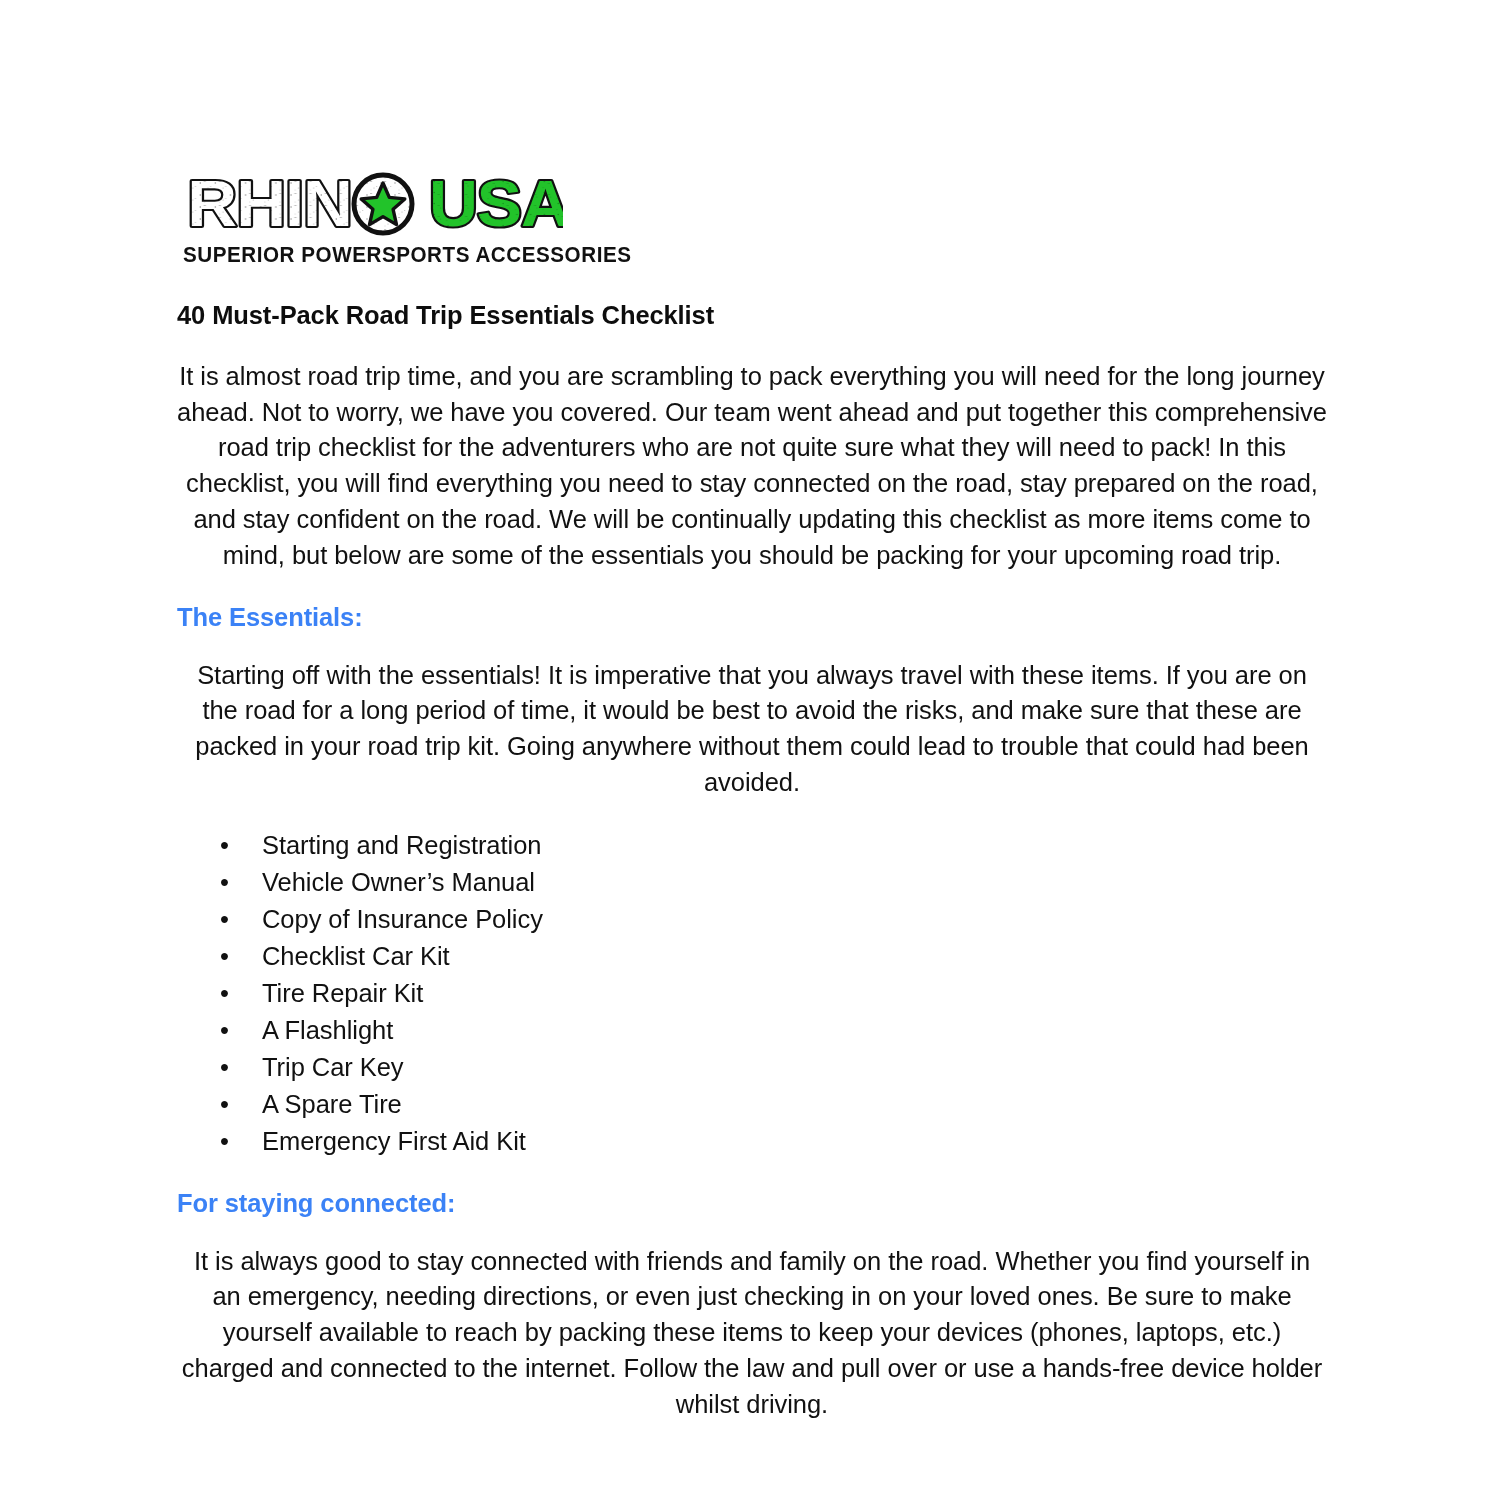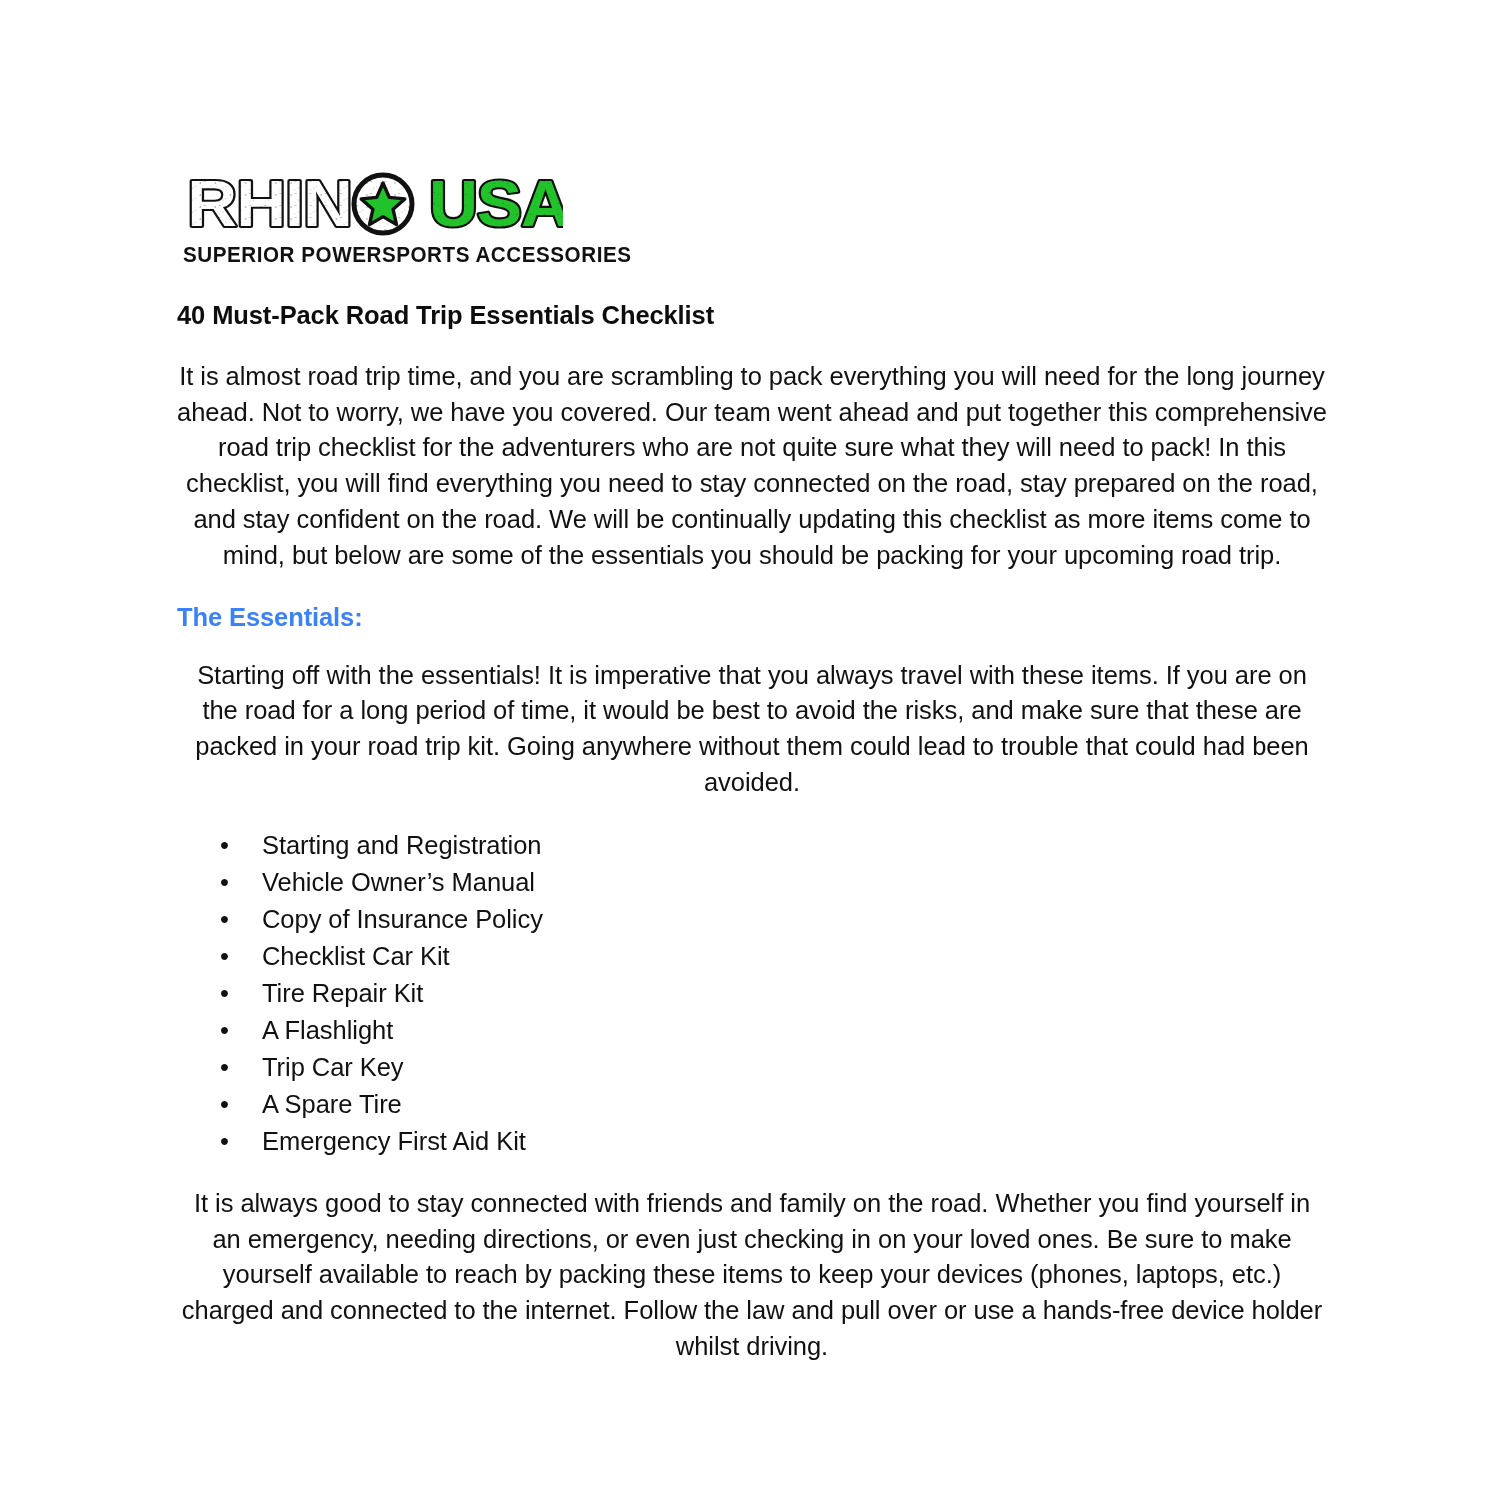--- a/index.html
+++ b/index.html
@@ -192,17 +192,18 @@
       <li>
         <span class="dot">•</span>
         <span>A Spare Tire</span>
       </li>
       <li>
         <span class="dot">•</span>
         <span>Emergency First Aid Kit</span>
       </li>
     </ul>
 
+    <div class="subheading">For staying connected:</div>
 
     <p class="para">It is always good to stay connected with friends and family on the road. Whether you find yourself in an emergency, needing directions, or even just checking in on your loved ones. Be sure to make yourself available to reach by packing these items to keep your devices (phones, laptops, etc.) charged and connected to the internet. Follow the law and pull over or use a hands-free device holder whilst driving.</p>
 
   </div>
 </div>
 
 </body></html>

